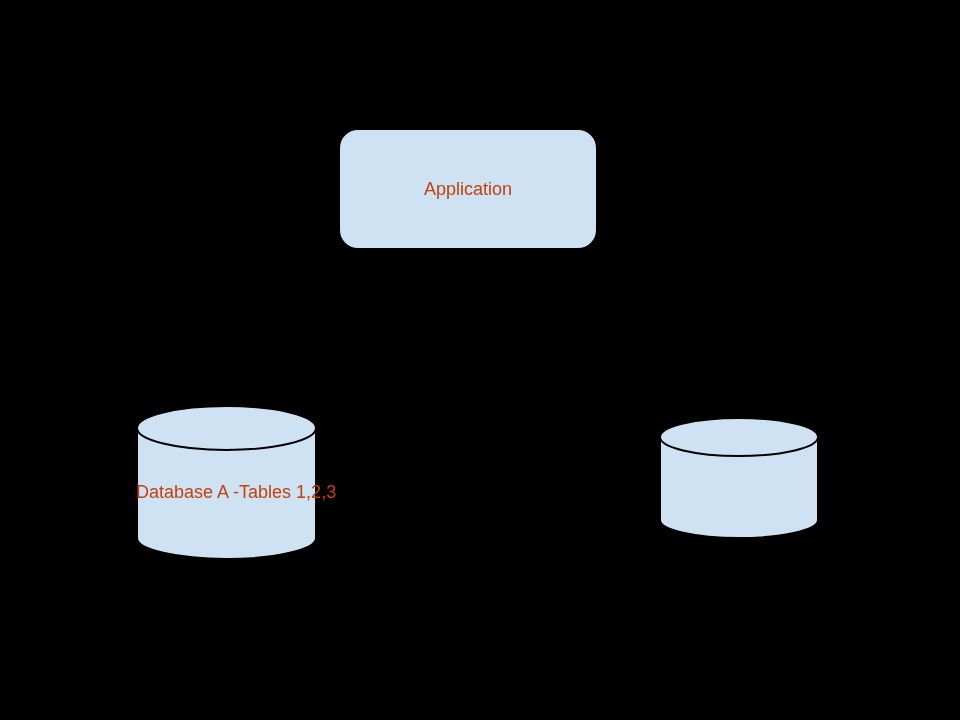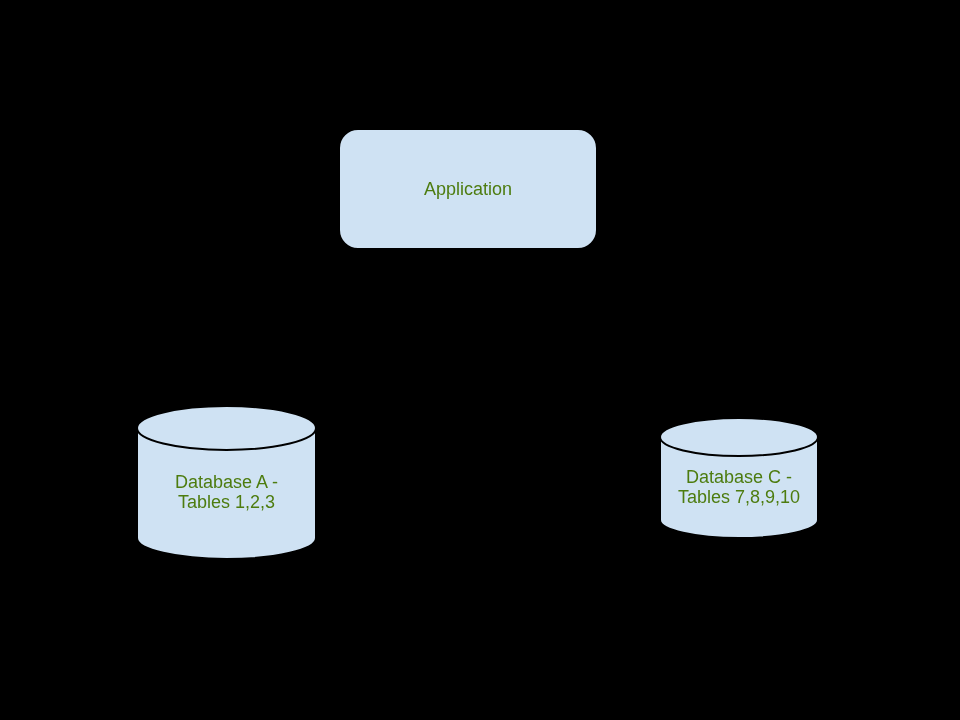--- a/index.html
+++ b/index.html
@@ -27,37 +27,37 @@
     border-radius: 20px;
     box-sizing: border-box;
     display: flex;
     align-items: center;
     justify-content: center;
   }
   .node-label {
     font-size: 18px;
     line-height: 20px;
     text-align: center;
-    color: #4d7c0f;
+    color: #c2410c;
     white-space: nowrap;
   }
   .cyl {
     position: absolute;
   }
   .cyl svg {
     display: block;
   }
   .cyl-label {
     position: absolute;
     left: 0;
     right: 0;
     top: 50%;
     transform: translateY(calc(-50% + 9px));
     display: flex;
-    flex-direction: column;
+    flex-direction: row;
     align-items: center;
   }
   .cyl-a { left: 136px; top: 405px; width: 181px; height: 155px; }
   .cyl-b { left: 412px; top: 406px; width: 166px; height: 140px; }
   .cyl-c { left: 659px; top: 417px; width: 160px; height: 122px; }
 </style>
 </head>
 <body>
 
 <div class="canvas">
@@ -76,19 +76,15 @@
       <span class="node-label">Tables 1,2,3</span>
     </div>
   </div>
 
 
   <div class="cyl cyl-c">
     <svg width="160" height="122" viewBox="0 0 160 122">
       <path d="M 1 20 V 103 A 79 18 0 0 0 159 103 V 20" fill="#cfe2f3" stroke="#000000" stroke-width="2"></path>
       <ellipse cx="80" cy="20" rx="79" ry="19" fill="#cfe2f3" stroke="#000000" stroke-width="2"></ellipse>
     </svg>
-    <div class="cyl-label">
-      <span class="node-label">Database C -</span>
-      <span class="node-label">Tables 7,8,9,10</span>
-    </div>
   </div>
 
 </div>
 
 </body></html>

